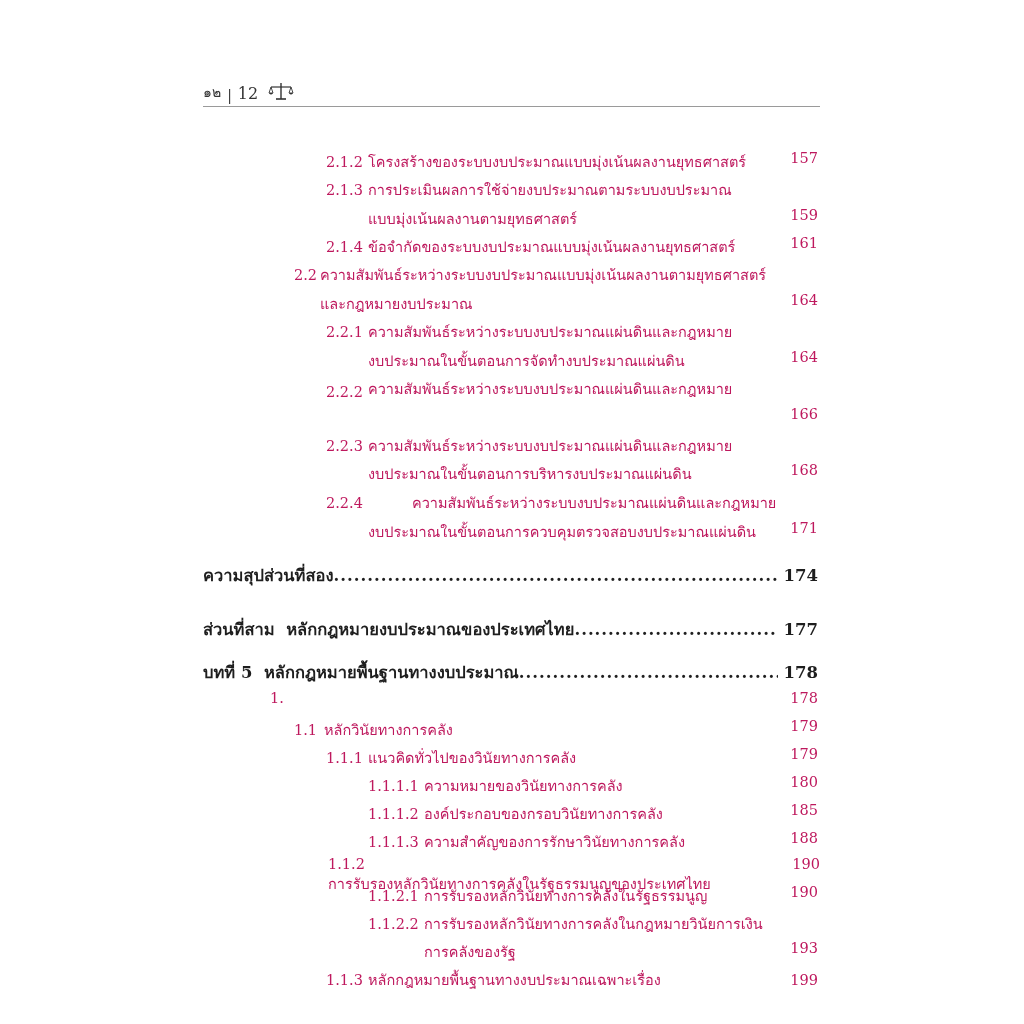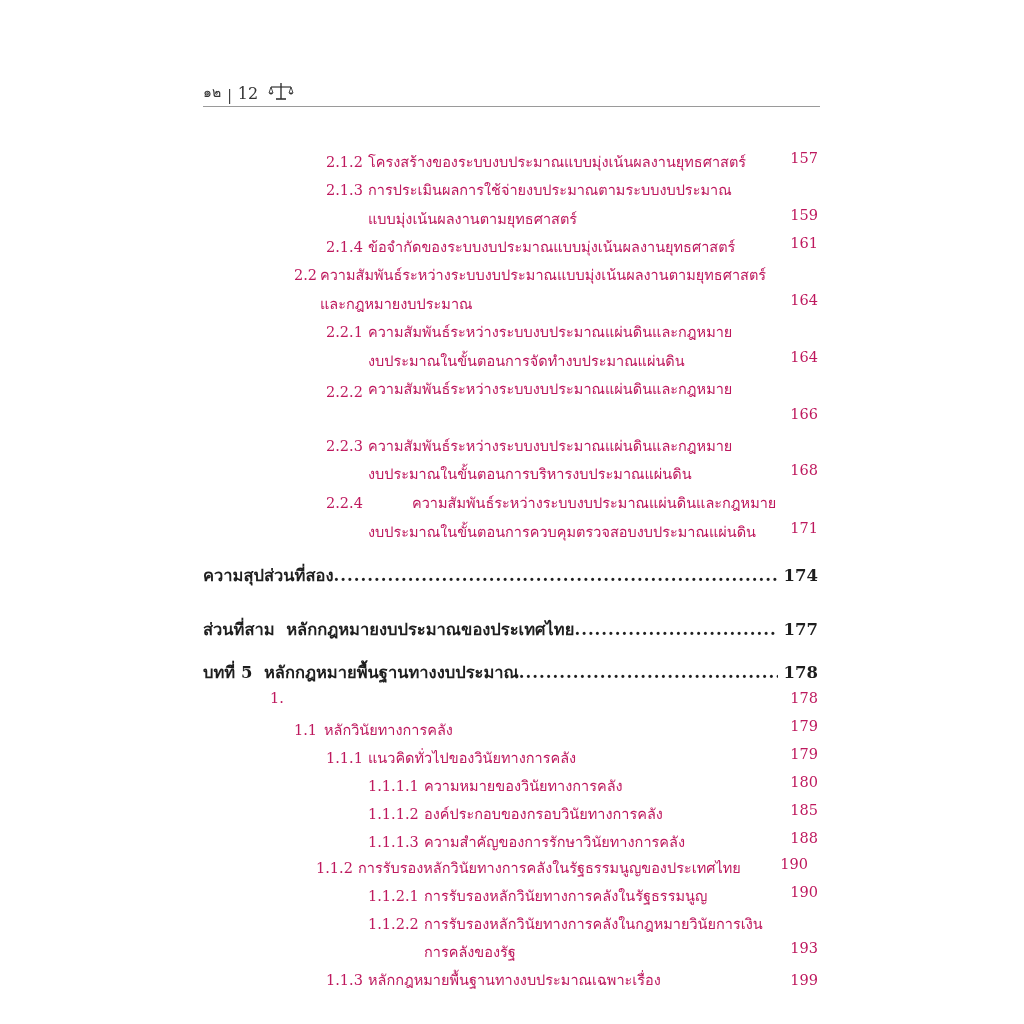--- a/index.html
+++ b/index.html
@@ -153,21 +153,21 @@
     <div class="row" style="left:368px; top:780px; width:450px;">
       <span class="num" style="width:56px;">1.1.1.2</span>
       <span class="title">องค์ประกอบของกรอบวินัยทางการคลัง</span>
       <span class="page-no">185</span>
     </div>
     <div class="row" style="left:368px; top:808px; width:450px;">
       <span class="num" style="width:56px;">1.1.1.3</span>
       <span class="title">ความสำคัญของการรักษาวินัยทางการคลัง</span>
       <span class="page-no">188</span>
     </div>
-    <div class="row" style="left:316px; top:834px; width:492px;">
+    <div class="row" style="left:328px; top:834px; width:492px;flex-direction:column;">
       <span class="num" style="width:42px;">1.1.2</span>
       <span class="title">การรับรองหลักวินัยทางการคลังในรัฐธรรมนูญของประเทศไทย</span>
       <span class="page-no">190</span>
     </div>
     <div class="row" style="left:368px; top:862px; width:450px;">
       <span class="num" style="width:56px;">1.1.2.1</span>
       <span class="title">การรับรองหลักวินัยทางการคลังในรัฐธรรมนูญ</span>
       <span class="page-no">190</span>
     </div>
     <div class="row" style="left:368px; top:890px; width:450px;">

